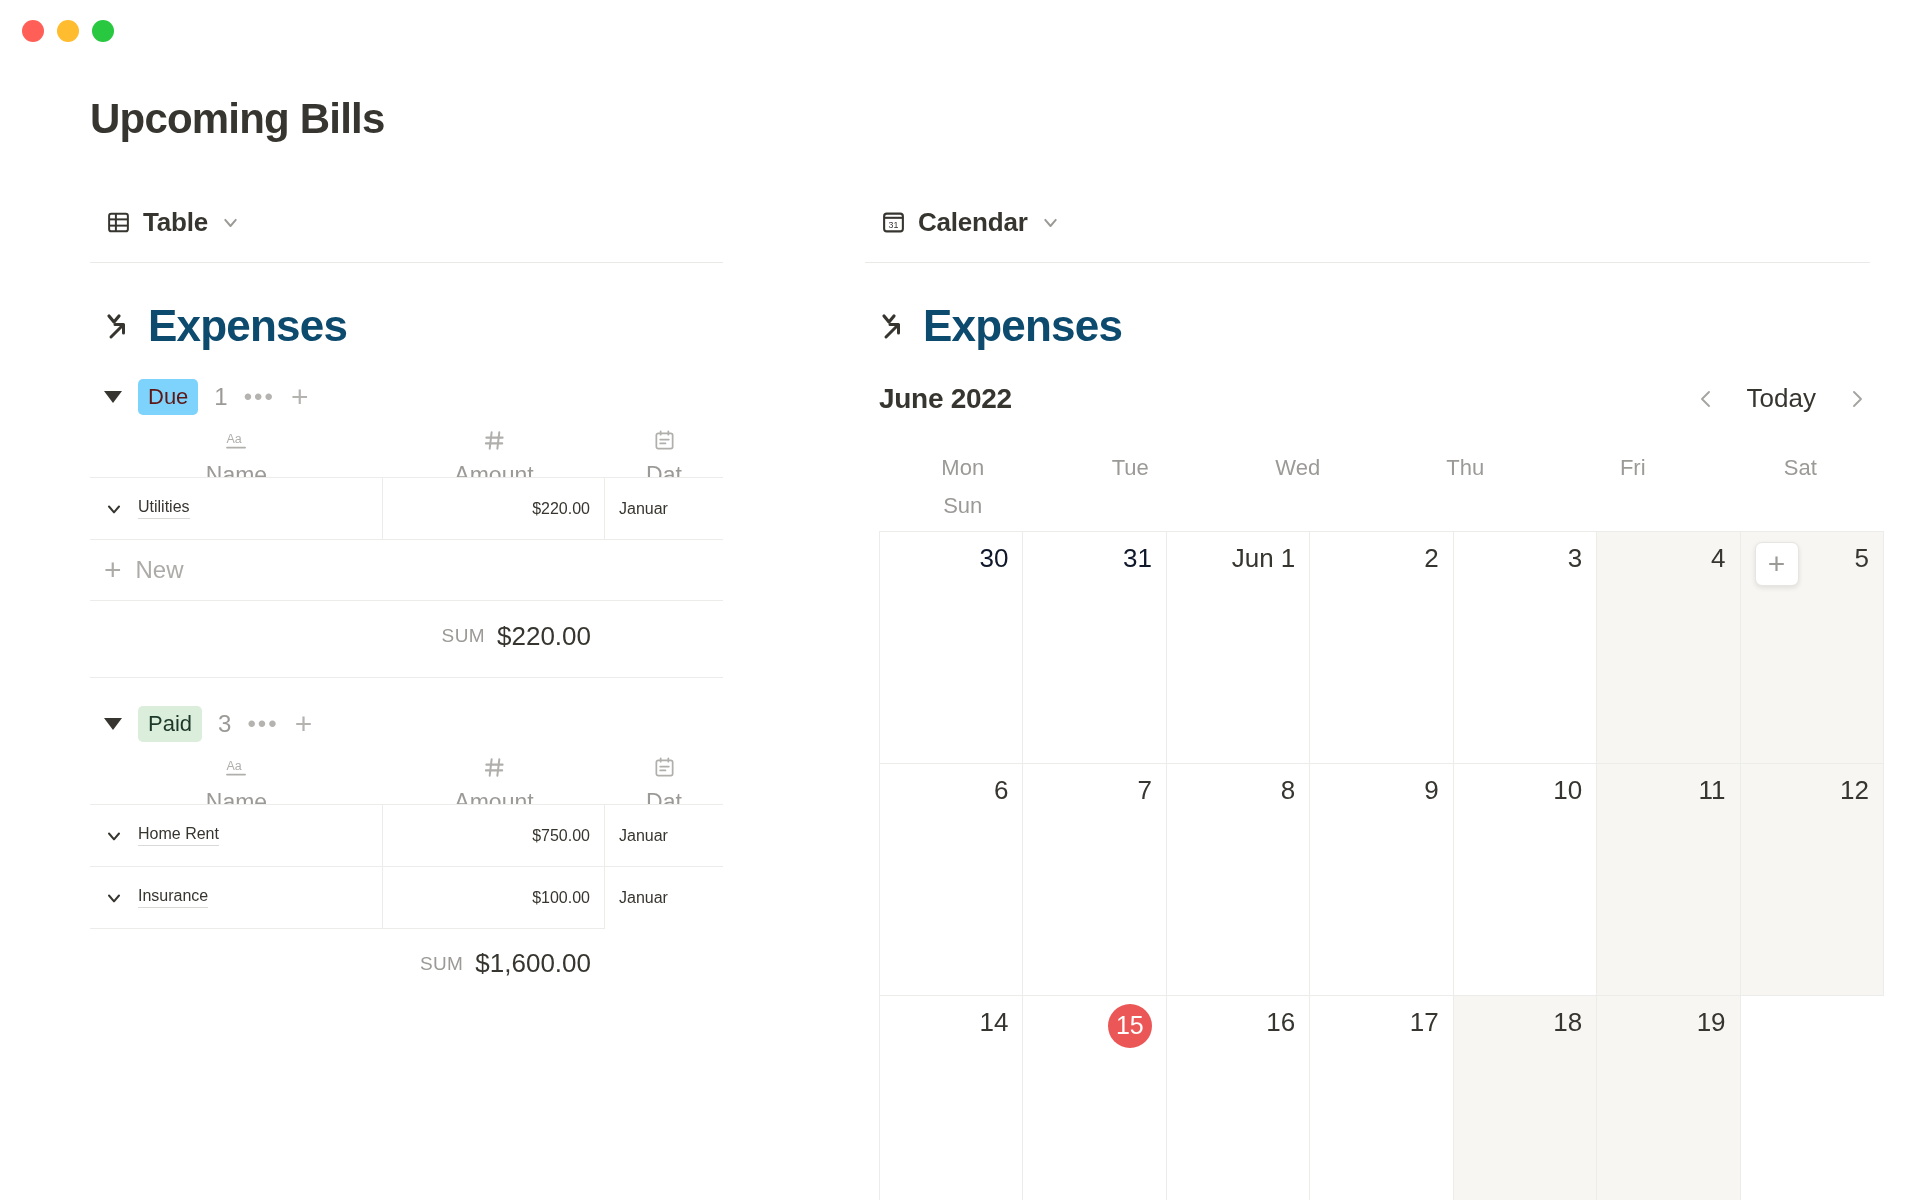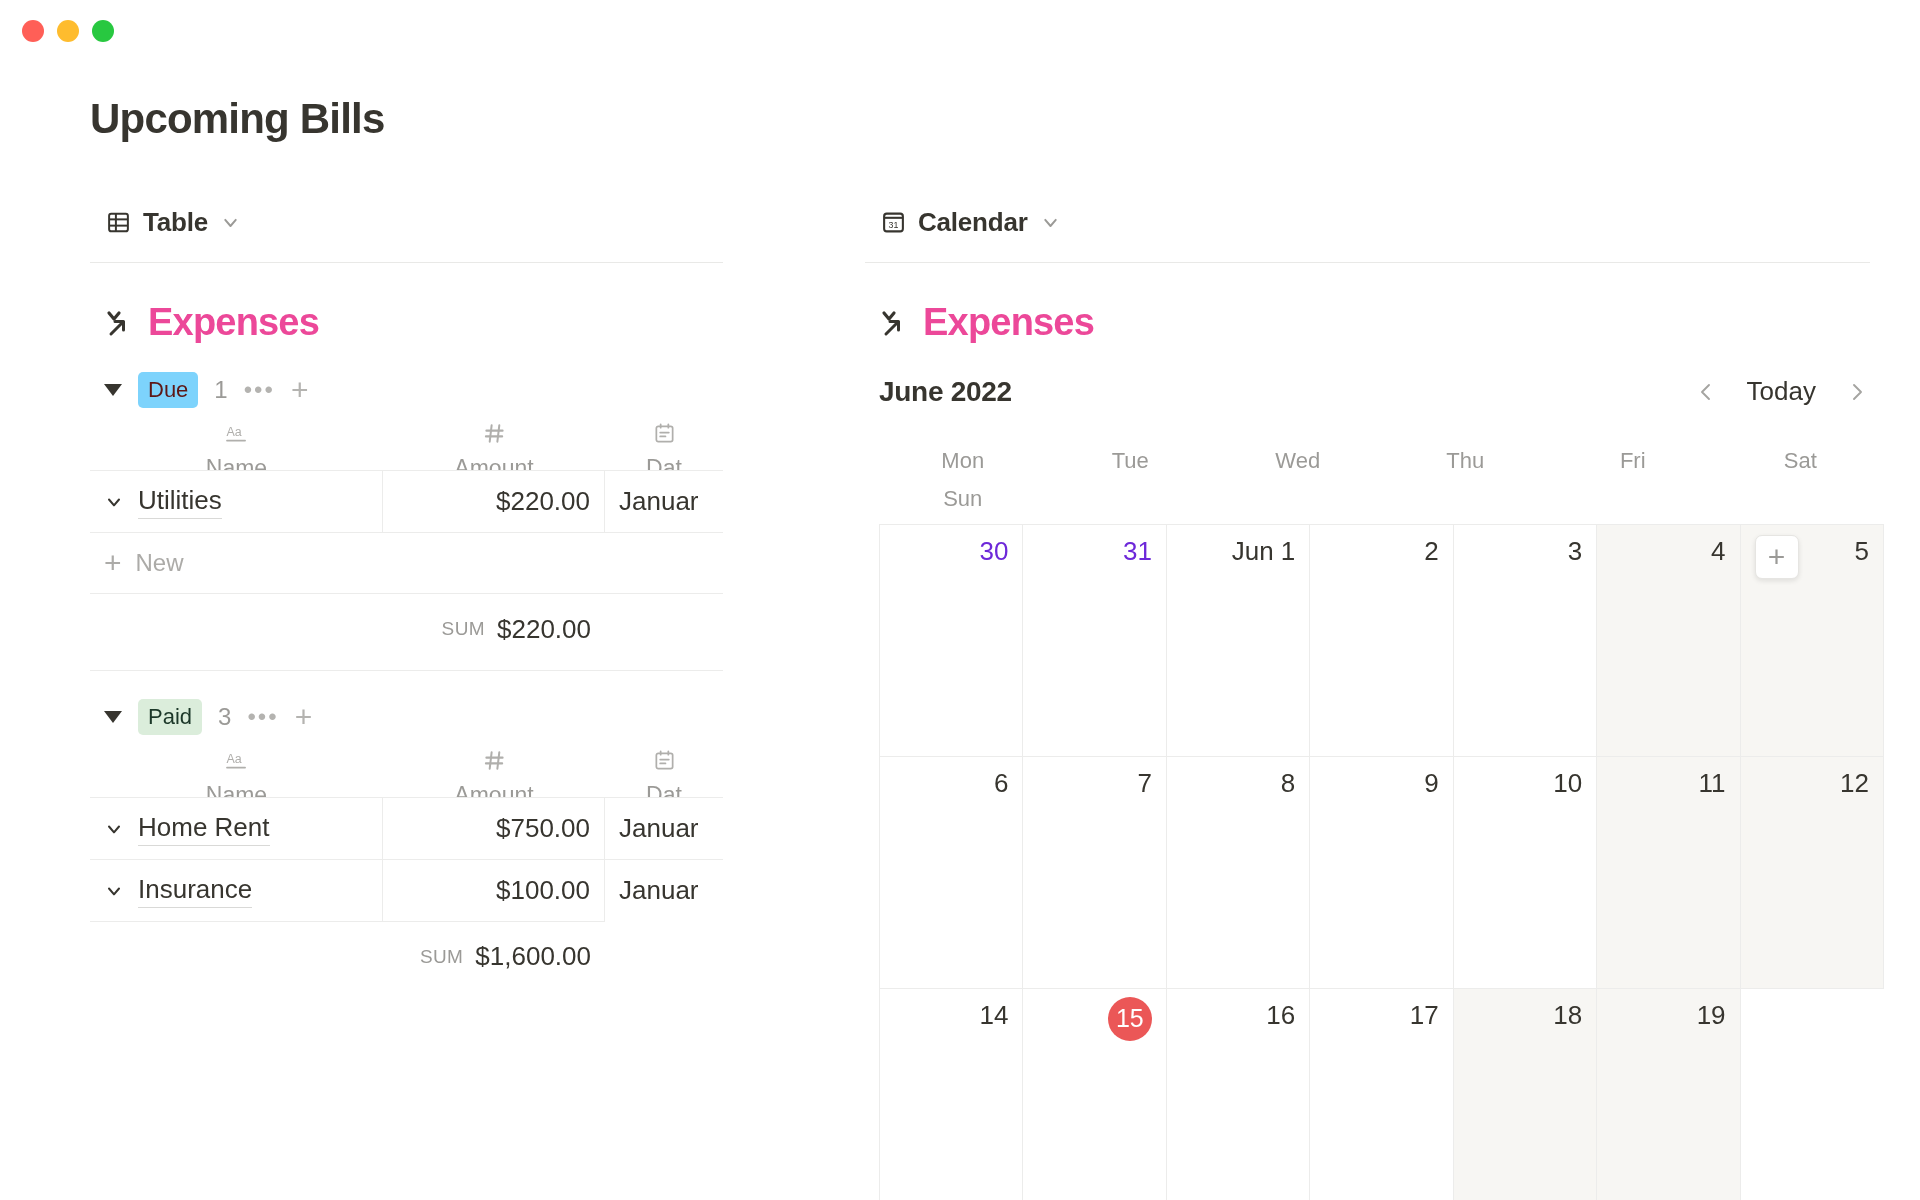--- a/index.html
+++ b/index.html
@@ -88,24 +88,24 @@
     margin-top: 38px;
     padding-left: 14px;
   }
   .db-link-icon {
     width: 34px; height: 34px;
     position: relative;
     flex: none;
     color: #37352f;
   }
   .db-title {
-    font-size: 38px;
+    font-size: 44px;
     font-weight: 700;
     letter-spacing: -0.8px;
-    color: #ec4899;
+    color: #0c4a6e;
   }
 
   
   .group { margin-top: 26px; }
   .group-head {
     display: flex;
     align-items: center;
     gap: 16px;
     padding-left: 14px;
     height: 40px;
@@ -147,21 +147,21 @@
     height: 48px;
     font-size: 23px;
     color: #9b9a97;
     border: none;
   }
   .tcell {
     height: 62px;
     display: flex;
     align-items: center;
     padding: 0 14px;
-    font-size: 26px;
+    font-size: 16px;
     border-top: 1px solid #ececeb;
     border-right: 1px solid #ececeb;
     overflow: hidden;
     white-space: nowrap;
   }
   .c-name   { width: 293px; border-right: 1px solid #ececeb; }
   .c-amount { width: 222px; justify-content: flex-end; border-right: 1px solid #ececeb; }
   .c-date   { width: 118px; border-right: none; }
   .tbl-head .c-name, .tbl-head .c-amount, .tbl-head .c-date { border-right: none; flex-direction: column; }
 
@@ -290,21 +290,21 @@
     justify-content: flex-end;
     position: relative;
     background: #ffffff;
   }
   .cal-cell.weekend { background: #f7f6f3; }
   .daynum {
     font-size: 26px;
     color: #37352f;
     line-height: 1.1;
   }
-  .daynum.muted { color: #6d28d9; }
+  .daynum.muted { color: #0f172a; }
   .daynum.today {
     background: #eb5757;
     color: #ffffff;
     border-radius: 50%;
     width: 44px; height: 44px;
     display: flex; align-items: center; justify-content: center;
     font-size: 25px;
     margin-top: -4px;
   }
   .add-event-btn {

